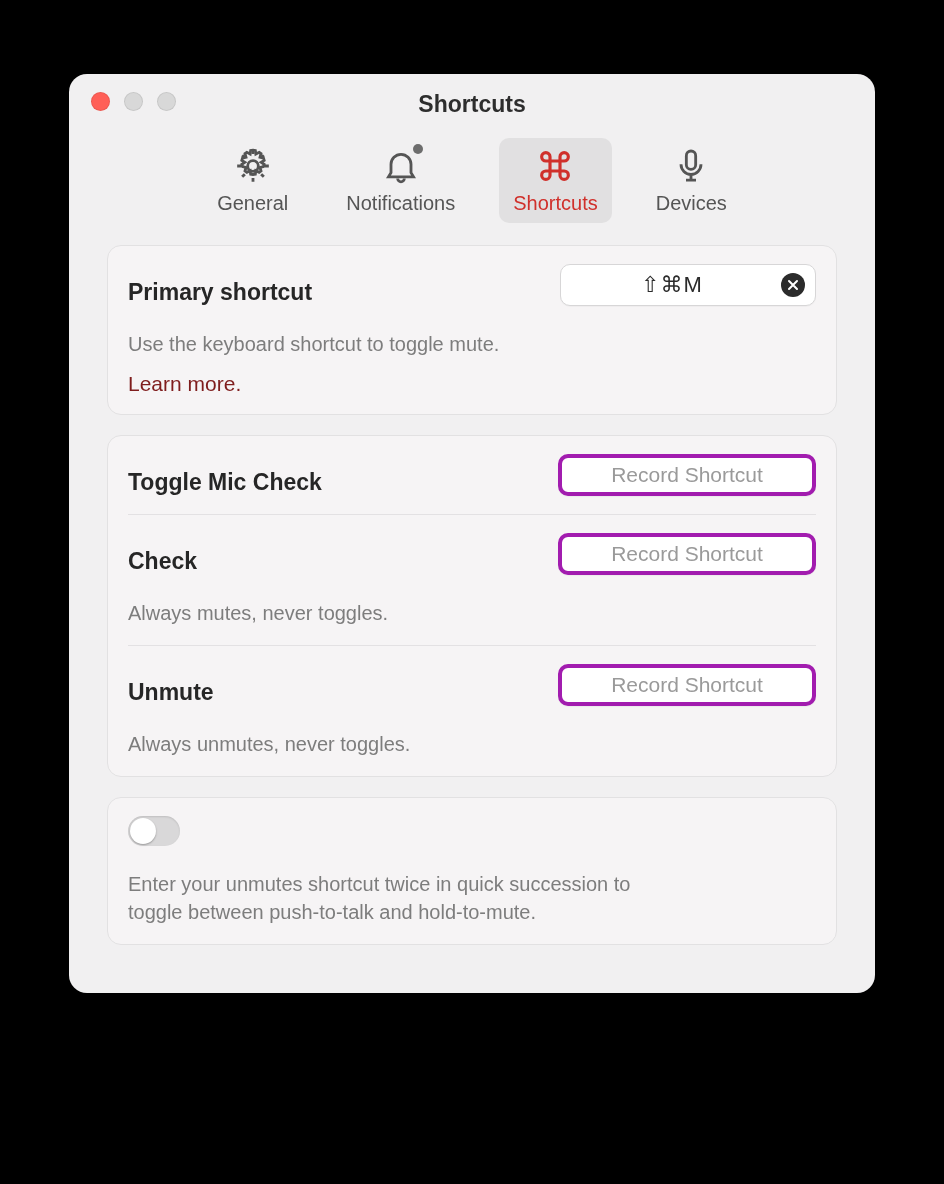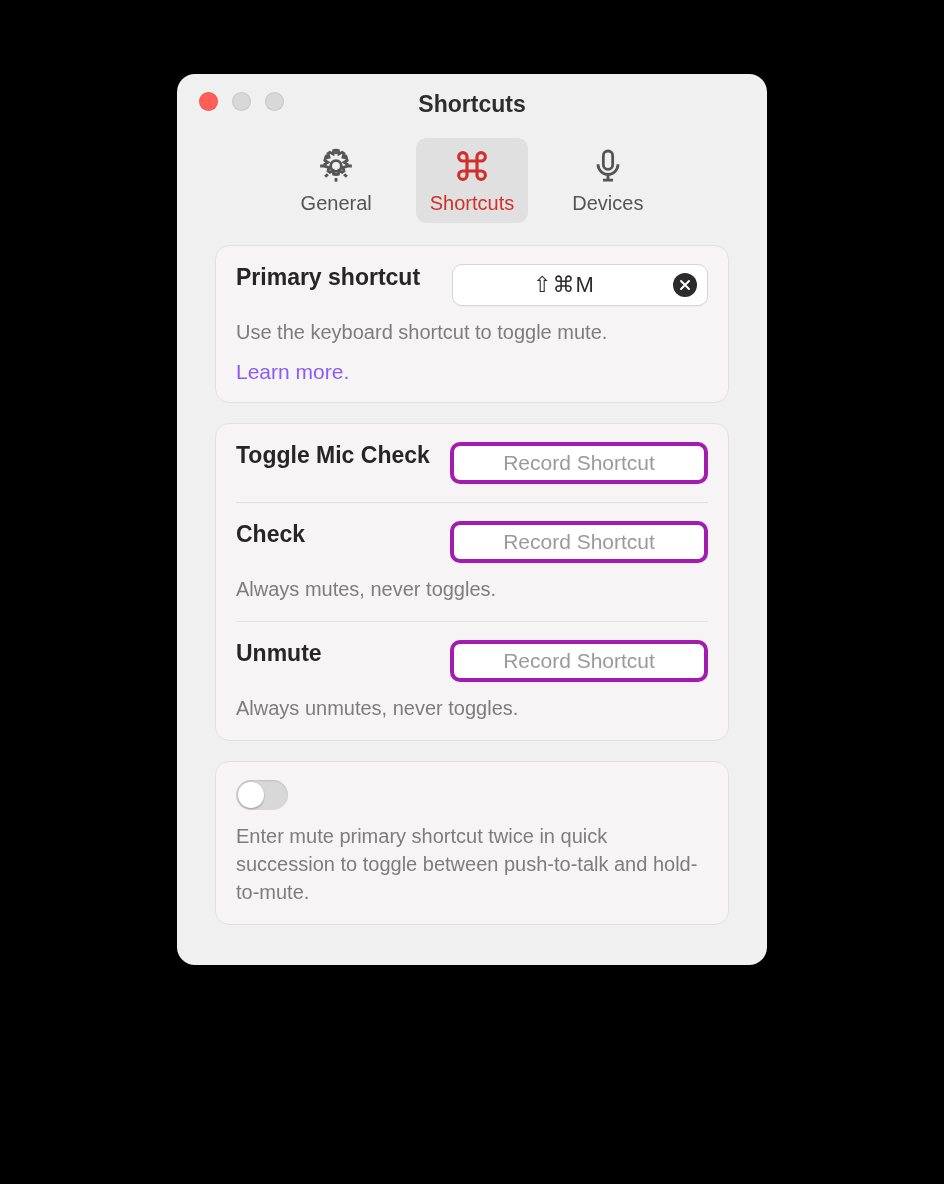--- a/index.html
+++ b/index.html
@@ -6,26 +6,26 @@
   html, body { width: 944px; height: 1184px; }
   body {
     background: #000;
     font-family: -apple-system, "Helvetica Neue", Helvetica, Arial, sans-serif;
     display: flex;
     align-items: flex-start;
     justify-content: center;
     padding-top: 74px;
   }
   .window {
-    width: 590px;
+    width: 806px;
     background: #f1f0f1;
     border-radius: 18px;
     box-shadow: 0 30px 60px rgba(0,0,0,.45), 0 0 0 1px rgba(0,0,0,.05);
     overflow: hidden;
-    padding-bottom: 20px;
+    padding-bottom: 28px;
   }
   .titlebar {
     display: flex;
     align-items: center;
     height: 52px;
     position: relative;
   }
   .traffic {
     position: absolute;
     left: 22px;
@@ -78,37 +78,37 @@
   .content { padding: 0 38px; }
   .card {
     background: #f6f4f5;
     border: 1px solid #e2e1e2;
     border-radius: 14px;
     padding: 18px 20px;
     margin-bottom: 20px;
   }
   .row {
     display: flex;
-    align-items: flex-start;
+    align-items: flex-end;
     justify-content: space-between;
   }
   .row-title {
     font-size: 23px;
     font-weight: 600;
     color: #262626;
   }
   .row-desc {
     font-size: 20px;
     color: #7d7d7d;
-    margin-top: 12px;
+    margin-top: 24px;
     line-height: 1.4;
   }
   .learn-link {
     font-size: 21px;
-    color: #8b5cf6;
+    color: #7f1d1d;
     margin-top: 14px;
     display: inline-block;
     cursor: pointer;
   }
 
   .shortcut-box {
     background: #fff;
     border: 1px solid #d7d6d7;
     border-radius: 10px;
     height: 42px;
@@ -192,20 +192,30 @@
       <span class="icon">
         <svg viewBox="0 0 24 24" fill="none" stroke="#555" stroke-width="1.7">
           <circle cx="12" cy="12" r="3.2"></circle>
           <path d="M12 2.5v2.3M12 19.2v2.3M21.5 12h-2.3M4.8 12H2.5M18.5 5.5l-1.6 1.6M7.1 16.9l-1.6 1.6M18.5 18.5l-1.6-1.6M7.1 7.1 5.5 5.5"></path>
           <path d="M12 2.5l1.4.2.3 2.1 2-1 1.1.8-.6 2.1 2.1.6.4 1.3-1.8 1.2 1.8 1.2-.4 1.3-2.1.6.6 2.1-1.1.8-2-1-.3 2.1-1.4.2-1.4-.2-.3-2.1-2 1-1.1-.8.6-2.1-2.1-.6-.4-1.3 1.8-1.2-1.8-1.2.4-1.3 2.1-.6-.6-2.1 1.1-.8 2 1 .3-2.1z" stroke="#555" fill="none"></path>
         </svg>
       </span>
       <span>General</span>
     </div>
 
+    <div class="tab">
+      <span class="icon">
+        <svg viewBox="0 0 24 24" fill="none" stroke="#555" stroke-width="1.7">
+          <path d="M6 16V11a6 6 0 1 1 12 0v5l1.5 2.5H4.5L6 16z"></path>
+          <path d="M10 19.5a2 2 0 0 0 4 0"></path>
+        </svg>
+        <span class="notif-badge"></span>
+      </span>
+      <span>Notifications</span>
+    </div>
 
     <div class="tab active">
       <span class="icon">
         <svg viewBox="0 0 24 24" fill="none" stroke="#d0302b" stroke-width="1.9">
           <path d="M9 9V6.5A2.5 2.5 0 1 0 6.5 9H9zm0 0h6m-6 0v6m6-6V6.5A2.5 2.5 0 1 1 17.5 9H15zm0 0v6m0 0h2.5A2.5 2.5 0 1 1 15 17.5V15zm0 0H9m0 0v2.5A2.5 2.5 0 1 1 6.5 15H9z"></path>
         </svg>
       </span>
       <span>Shortcuts</span>
     </div>
 
@@ -263,18 +273,18 @@
       <div class="row-desc">Always unmutes, never toggles.</div>
 
     </div>
 
     <div class="card">
       <div class="row">
         <div class="toggle">
           <div class="knob"></div>
         </div>
       </div>
-      <div class="row-desc" style="max-width:560px">Enter mute primary shortcut twice in quick succession to toggle between push-to-talk and hold-to-mute.</div>
+      <div class="row-desc" style="max-width:560px">Enter your unmutes shortcut twice in quick succession to toggle between push-to-talk and hold-to-mute.</div>
     </div>
 
   </div>
 
 </div>
 
 </body></html>

